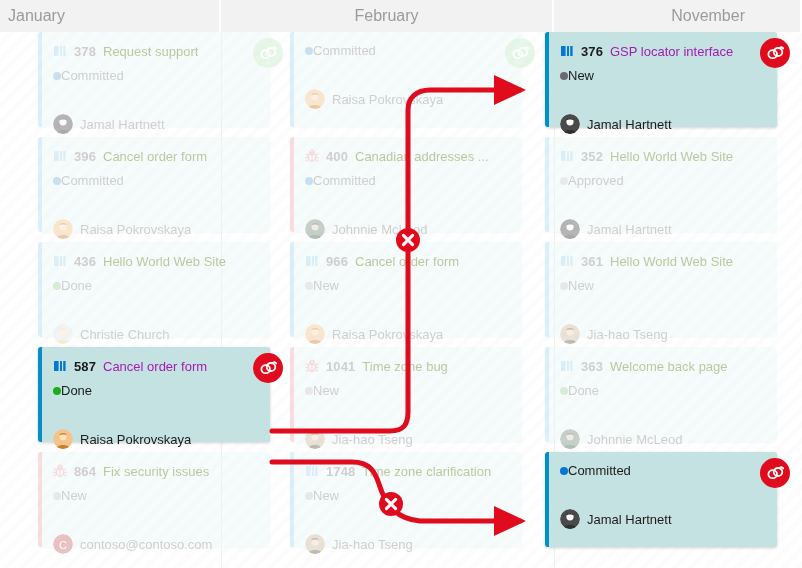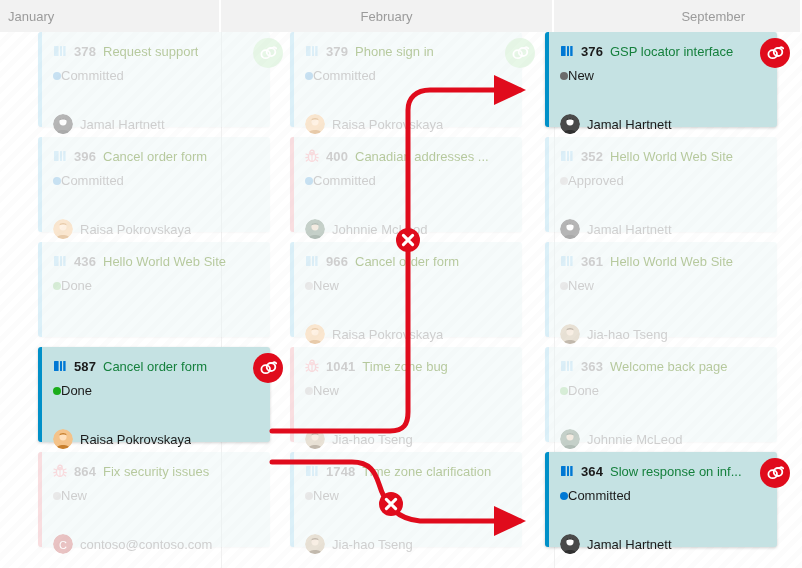--- a/index.html
+++ b/index.html
@@ -31,21 +31,21 @@
     z-index: 30;
   }
   .month-cell {
     height: 32px;
     display: flex;
     align-items: center;
     border-right: 2px solid #ffffff;
     overflow: hidden;
   }
   .month-cell .month-label {
-    font-size: 13px;
+    font-size: 16px;
     color: #9b9b9b;
     white-space: nowrap;
   }
   .month-cell.align-left  { justify-content: flex-start; padding-left: 8px; }
   .month-cell.align-center{ justify-content: center; }
   .month-cell.align-right { justify-content: flex-end; padding-right: 55px; }
 
   
   .board {
     position: absolute;
@@ -118,21 +118,21 @@
     letter-spacing: 0.1px;
   }
   .card.highlight .wi-id { color: #1b1b1b; }
   .wi-title {
     font-size: 13px;
     color: #4d7c0f;
     white-space: nowrap;
     overflow: hidden;
     text-overflow: ellipsis;
   }
-  .card.highlight .wi-title { color: #15803d; }
+  .card.highlight .wi-title { color: #a21caf; }
 
   .card-row-2 {
     display: flex;
     align-items: center;
     margin-bottom: 8px;
     height: 17px;
   }
   .state-dot {
     width: 8px; height: 8px;
     border-radius: 50%;
@@ -207,21 +207,21 @@
 <div id="root">
 
   <div class="timeline-header" id="timeline-header">
       <div class="month-cell align-left" style="width: 221px;">
         <span class="month-label">January</span>
       </div>
       <div class="month-cell align-center" style="width: 333px;">
         <span class="month-label">February</span>
       </div>
       <div class="month-cell align-right" style="width: 248px;">
-        <span class="month-label">September</span>
+        <span class="month-label">November</span>
       </div>
     </div>
 
   <div class="board">
 
     <div class="col-divider" style="left:221px"></div>
     <div class="col-divider" style="left:554px"></div>
 
     <div id="columns-host">
         <div class="column" style="left: 38px; width: 232px;">
@@ -287,20 +287,29 @@
                 <rect x="7" y="2" width="2" height="10" rx="0.5" fill="#a9d8ef"></rect>
                 <rect x="10.2" y="2" width="2.4" height="10" rx="0.5" fill="#a9d8ef"></rect>
               </svg>
               <span class="wi-id">436</span>
               <span class="wi-title">Hello World Web Site</span>
             </div>
             <div class="card-row-2">
               <span class="state-dot done"></span>
               <span class="state-text">Done</span>
             </div>
+            <div class="card-row-3">
+              <svg class="avatar" viewBox="0 0 20 20">
+                <circle cx="10" cy="10" r="10" fill="#dfe6ea"></circle>
+                <circle cx="10" cy="7.8" r="3.6" fill="#ffe0bd"></circle>
+                <path d="M3.2,20 C3.2,14.8 16.8,14.8 16.8,20 Z" fill="#f0d48a"></path>
+                <path d="M6.4,6.4 C6.4,3.4 13.6,3.4 13.6,6.2 C12,5.2 8,5.2 6.4,6.4 Z" fill="#f0d48a"></path>
+              </svg>
+              <span class="assignee">Christie Church</span>
+            </div>
           </div>
           <div class="card type-story highlight">
             <div class="card-row-1">
               <svg class="wi-icon" viewBox="0 0 14 14">
                 <rect x="1" y="2" width="4.6" height="10" rx="0.6" fill="#0078d4"></rect>
                 <rect x="7" y="2" width="2" height="10" rx="0.5" fill="#0078d4"></rect>
                 <rect x="10.2" y="2" width="2.4" height="10" rx="0.5" fill="#0078d4"></rect>
               </svg>
               <span class="wi-id">587</span>
               <span class="wi-title">Cancel order form</span>
@@ -344,29 +353,20 @@
               <svg class="avatar" viewBox="0 0 20 20">
                 <circle cx="10" cy="10" r="10" fill="#c96a6a"></circle>
                 <text x="10" y="14.5" font-size="11" font-family="Liberation Sans, sans-serif" fill="#ffffff" text-anchor="middle">C</text>
               </svg>
               <span class="assignee">contoso@contoso.com</span>
             </div>
           </div>
         </div>
         <div class="column" style="left: 290px; width: 232px;">
           <div class="card type-story">
-            <div class="card-row-1">
-              <svg class="wi-icon" viewBox="0 0 14 14">
-                <rect x="1" y="2" width="4.6" height="10" rx="0.6" fill="#a9d8ef"></rect>
-                <rect x="7" y="2" width="2" height="10" rx="0.5" fill="#a9d8ef"></rect>
-                <rect x="10.2" y="2" width="2.4" height="10" rx="0.5" fill="#a9d8ef"></rect>
-              </svg>
-              <span class="wi-id">379</span>
-              <span class="wi-title">Phone sign in</span>
-            </div>
             <div class="card-row-2">
               <span class="state-dot committed"></span>
               <span class="state-text">Committed</span>
             </div>
             <div class="card-row-3">
               <svg class="avatar" viewBox="0 0 20 20">
                 <circle cx="10" cy="10" r="10" fill="#f4c38a"></circle>
                 <circle cx="10" cy="7.8" r="3.6" fill="#ffe0bd"></circle>
                 <path d="M3.2,20 C3.2,14.8 16.8,14.8 16.8,20 Z" fill="#c87f2d"></path>
                 <path d="M6.4,6.4 C6.4,3.4 13.6,3.4 13.6,6.2 C12,5.2 8,5.2 6.4,6.4 Z" fill="#c87f2d"></path>
@@ -576,29 +576,20 @@
               <svg class="avatar" viewBox="0 0 20 20">
                 <circle cx="10" cy="10" r="10" fill="#6f8b7a"></circle>
                 <circle cx="10" cy="7.8" r="3.6" fill="#e8d2bb"></circle>
                 <path d="M3.2,20 C3.2,14.8 16.8,14.8 16.8,20 Z" fill="#3f5c4a"></path>
                 <path d="M6.4,6.4 C6.4,3.4 13.6,3.4 13.6,6.2 C12,5.2 8,5.2 6.4,6.4 Z" fill="#3f5c4a"></path>
               </svg>
               <span class="assignee">Johnnie McLeod</span>
             </div>
           </div>
           <div class="card type-story highlight">
-            <div class="card-row-1">
-              <svg class="wi-icon" viewBox="0 0 14 14">
-                <rect x="1" y="2" width="4.6" height="10" rx="0.6" fill="#0078d4"></rect>
-                <rect x="7" y="2" width="2" height="10" rx="0.5" fill="#0078d4"></rect>
-                <rect x="10.2" y="2" width="2.4" height="10" rx="0.5" fill="#0078d4"></rect>
-              </svg>
-              <span class="wi-id">364</span>
-              <span class="wi-title">Slow response on inf...</span>
-            </div>
             <div class="card-row-2">
               <span class="state-dot committed"></span>
               <span class="state-text">Committed</span>
             </div>
             <div class="card-row-3">
               <svg class="avatar" viewBox="0 0 20 20">
                 <circle cx="10" cy="10" r="10" fill="#4a4a4a"></circle>
                 <circle cx="10" cy="7.8" r="3.6" fill="#ffffff"></circle>
                 <path d="M3.2,20 C3.2,14.8 16.8,14.8 16.8,20 Z" fill="#2f2f2f"></path>
                 <path d="M6.4,6.4 C6.4,3.4 13.6,3.4 13.6,6.2 C12,5.2 8,5.2 6.4,6.4 Z" fill="#2f2f2f"></path>

